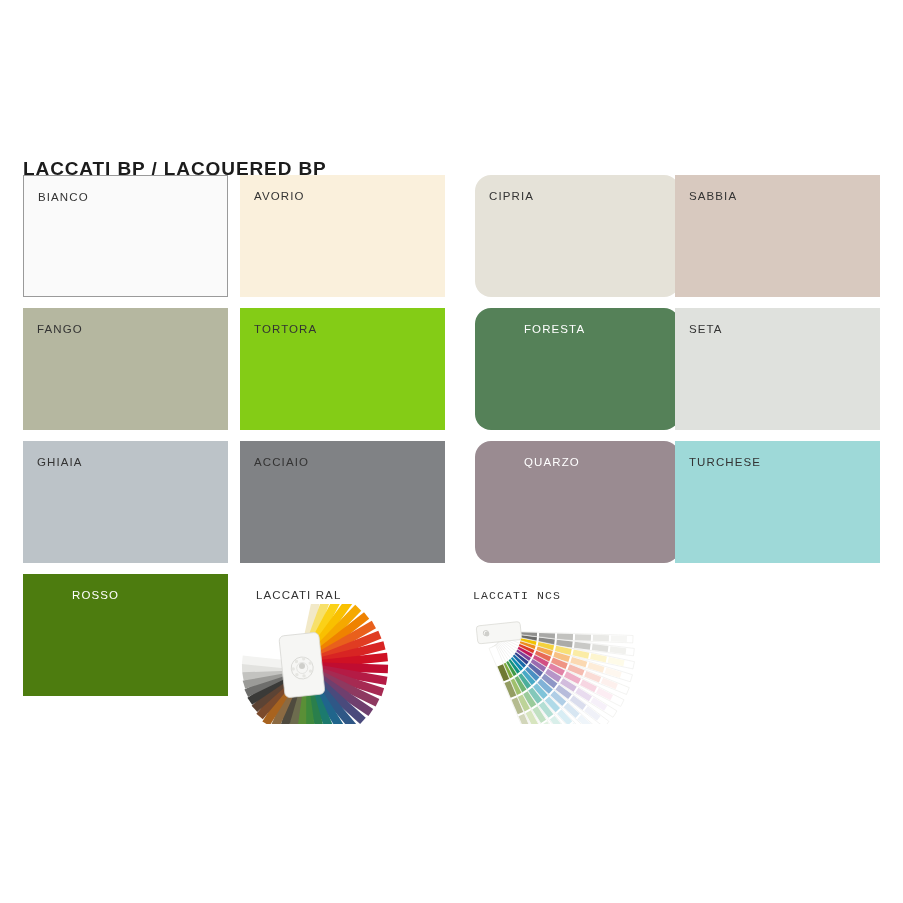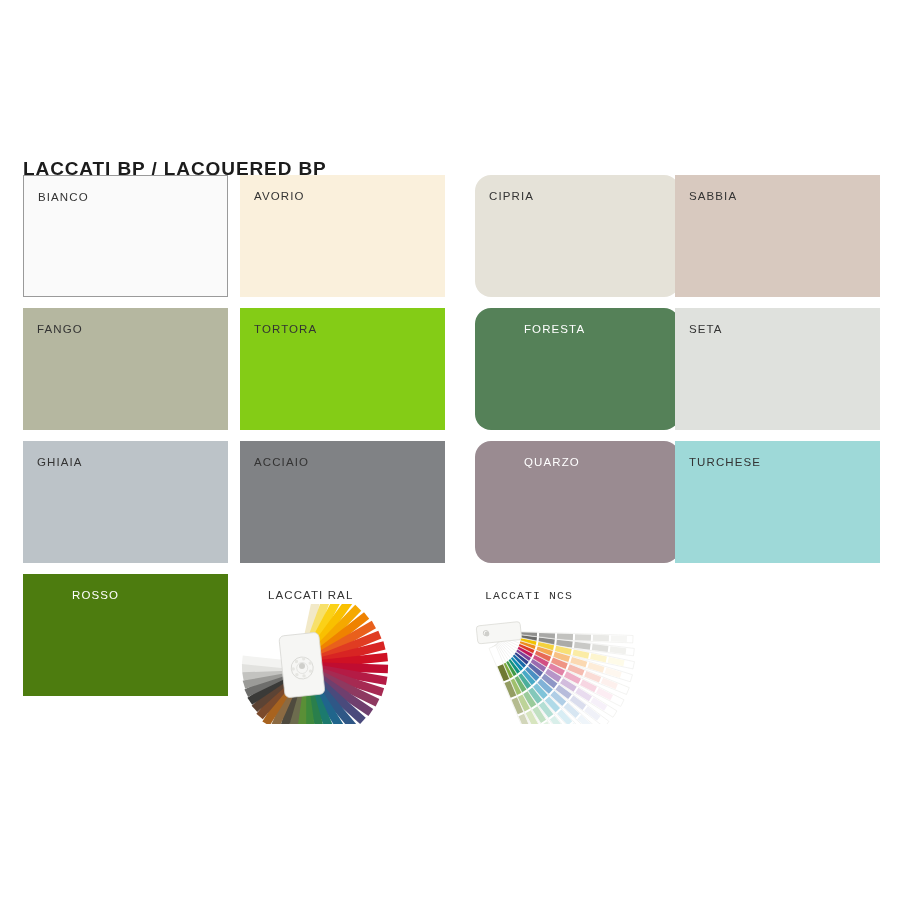--- a/index.html
+++ b/index.html
@@ -72,21 +72,21 @@
   .fan-cell {
     position: absolute;
     top: 0;
     width: 205px;
     height: 150px;
   }
   .fan-cell.c1 { left: 217px; }
   .fan-cell.c2 { left: 434px; font-family: Liberation Mono, monospace; }
   .fan-label {
     position: absolute;
-    left: 28px;
+    left: 16px;
     top: 15px;
     font-size: 11.5px;
     letter-spacing: 1.1px;
     color: #333333;
     white-space: nowrap;
   }
   .fan-img {
     position: absolute;
     left: 0;
     top: 30px;

